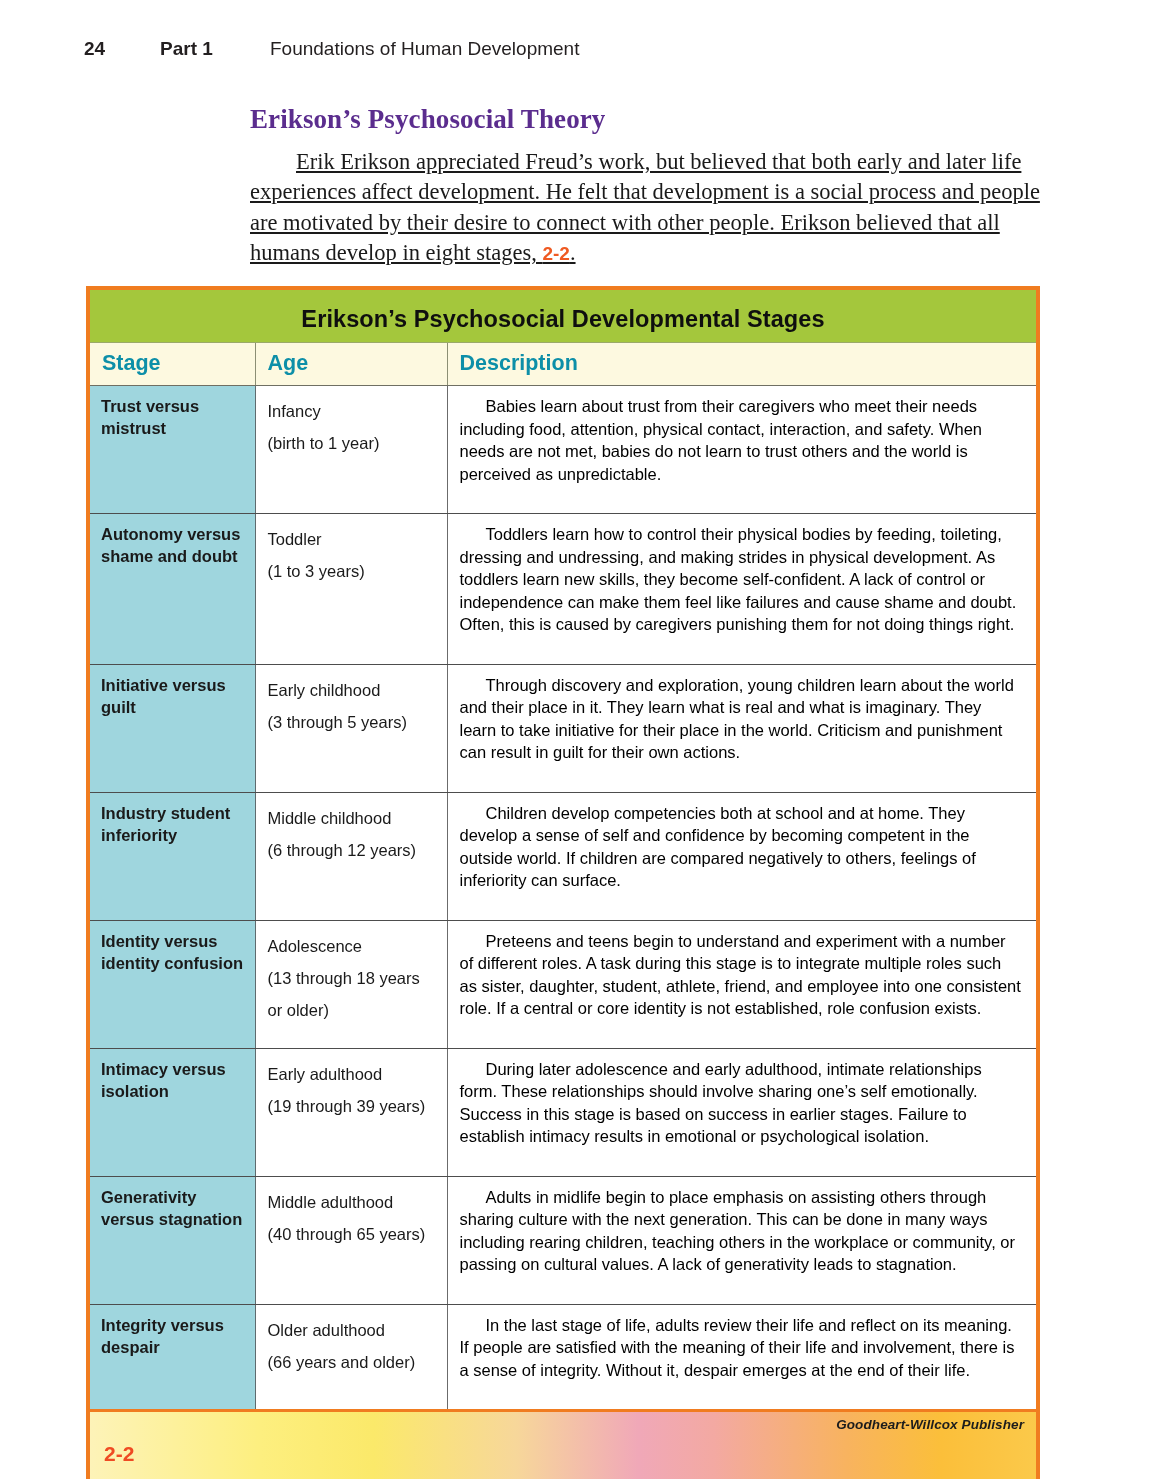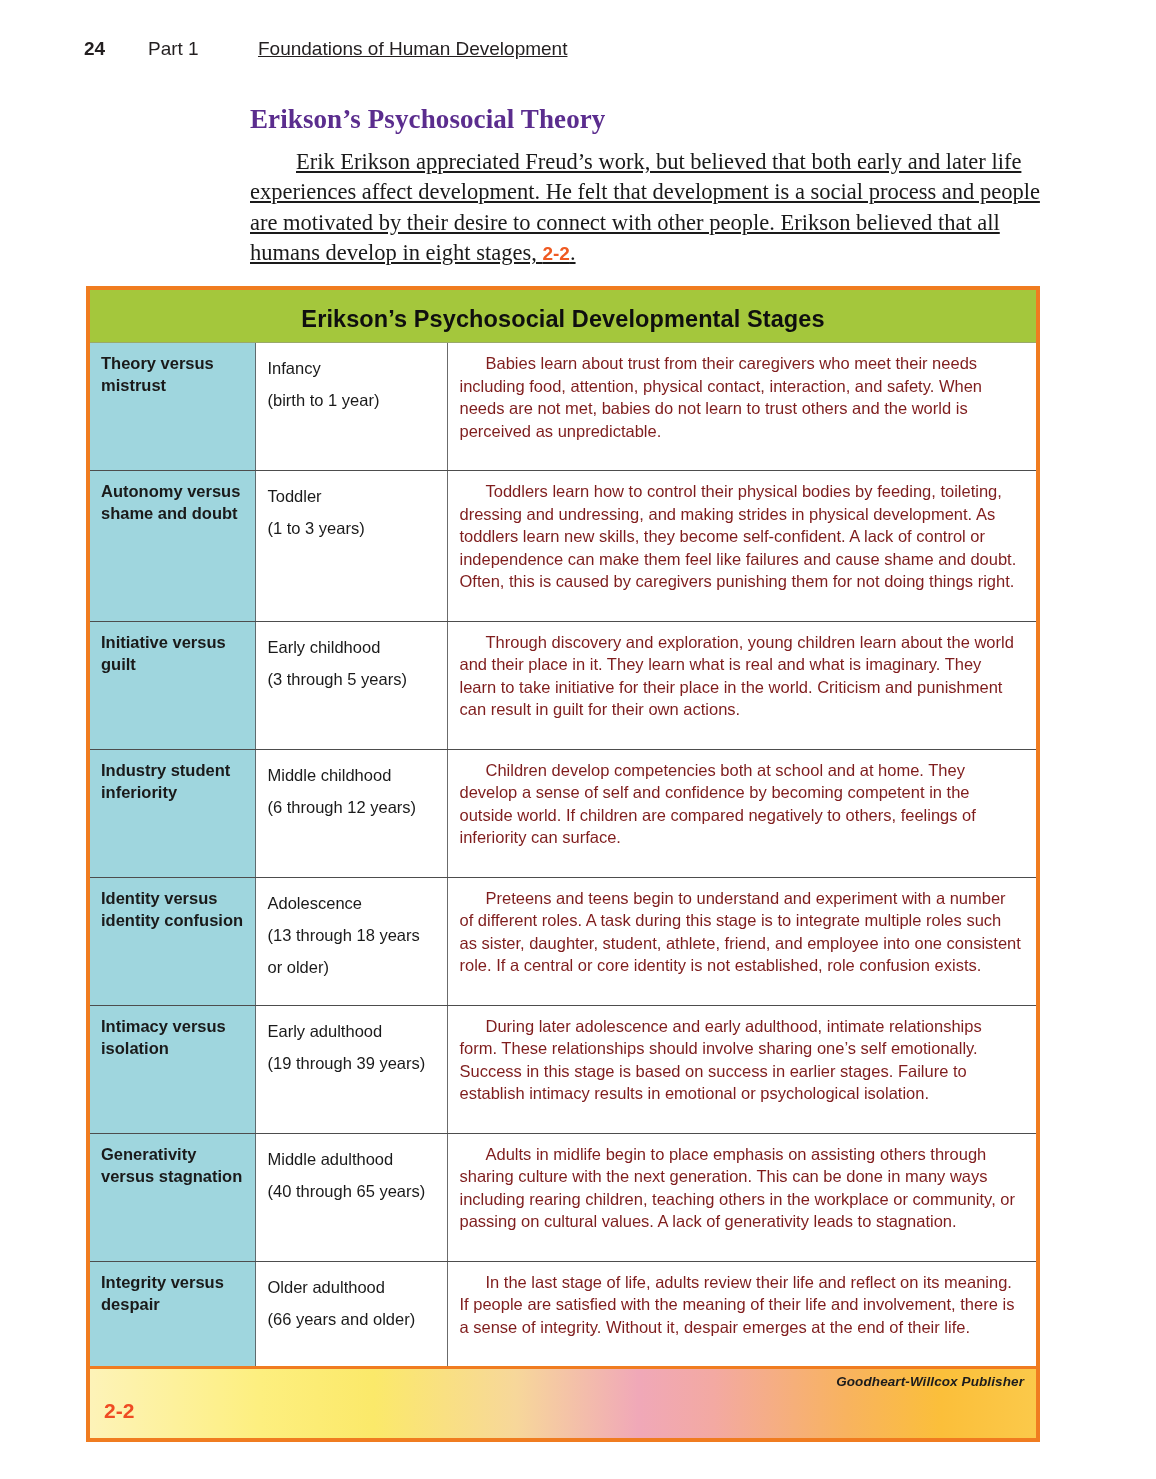--- a/index.html
+++ b/index.html
@@ -26,26 +26,26 @@
     align-items: flex-end;
     font-family: "Liberation Sans", sans-serif;
     font-size: 19px;
     color: #231f20;
   }
   .rh-page {
     font-weight: bold;
     width: 64px;
   }
   .rh-part {
-    font-weight: normal;
+    font-weight: bold;
     width: 110px;
+    margin-left: 12px;
   }
   .rh-title {
     font-weight: normal;
-    text-decoration: underline;
   }
 
   
   .section-heading {
     position: absolute;
     top: 86px;
     left: 250px;
     font-family: "Liberation Serif", serif;
     font-weight: bold;
     font-size: 27px;
@@ -140,21 +140,21 @@
     color: #1a1a1a;
     padding: 9px 8px 10px 12px;
     vertical-align: top;
     border-right: 1px solid #6b6b6b;
     border-bottom: 1px solid #4d4d4d;
   }
   table.stages td.c-desc {
     background: #ffffff;
     font-size: 16.5px;
     line-height: 22.5px;
-    color: #7f1d1d;
+    color: #000000;
     padding: 9px 14px 28px 12px;
     vertical-align: top;
     text-indent: 26px;
     border-bottom: 1px solid #4d4d4d;
   }
   table.stages tr.last-row td { border-bottom: none; }
 
   
   .caption-band {
     position: relative;
@@ -224,23 +224,28 @@
     <table class="stages">
       <colgroup>
         <col style="width:165px">
         <col style="width:192px">
         <col style="width:589px">
       </colgroup>
       <tbody>
         <tr class="tbl-title">
           <td colspan="3">Erikson’s Psychosocial Developmental Stages</td>
         </tr>
-
-        <tr>
-          <td class="c-stage">Theory versus mistrust</td>
+        <tr class="tbl-head">
+          <td>Stage</td>
+          <td>Age</td>
+          <td>Description</td>
+        </tr>
+
+        <tr>
+          <td class="c-stage">Trust versus mistrust</td>
           <td class="c-age">Infancy<br>(birth to 1 year)</td>
           <td class="c-desc">Babies learn about trust from their caregivers who meet their needs including food, attention, physical contact, interaction, and safety. When needs are not met, babies do not learn to trust others and the world is perceived as unpredictable.</td>
         </tr>
         <tr>
           <td class="c-stage">Autonomy versus shame and doubt</td>
           <td class="c-age">Toddler<br>(1 to 3 years)</td>
           <td class="c-desc">Toddlers learn how to control their physical bodies by feeding, toileting, dressing and undressing, and making strides in physical development. As toddlers learn new skills, they become self-confident. A lack of control or independence can make them feel like failures and cause shame and doubt. Often, this is caused by caregivers punishing them for not doing things right.</td>
         </tr>
         <tr>
           <td class="c-stage">Initiative versus guilt</td>

